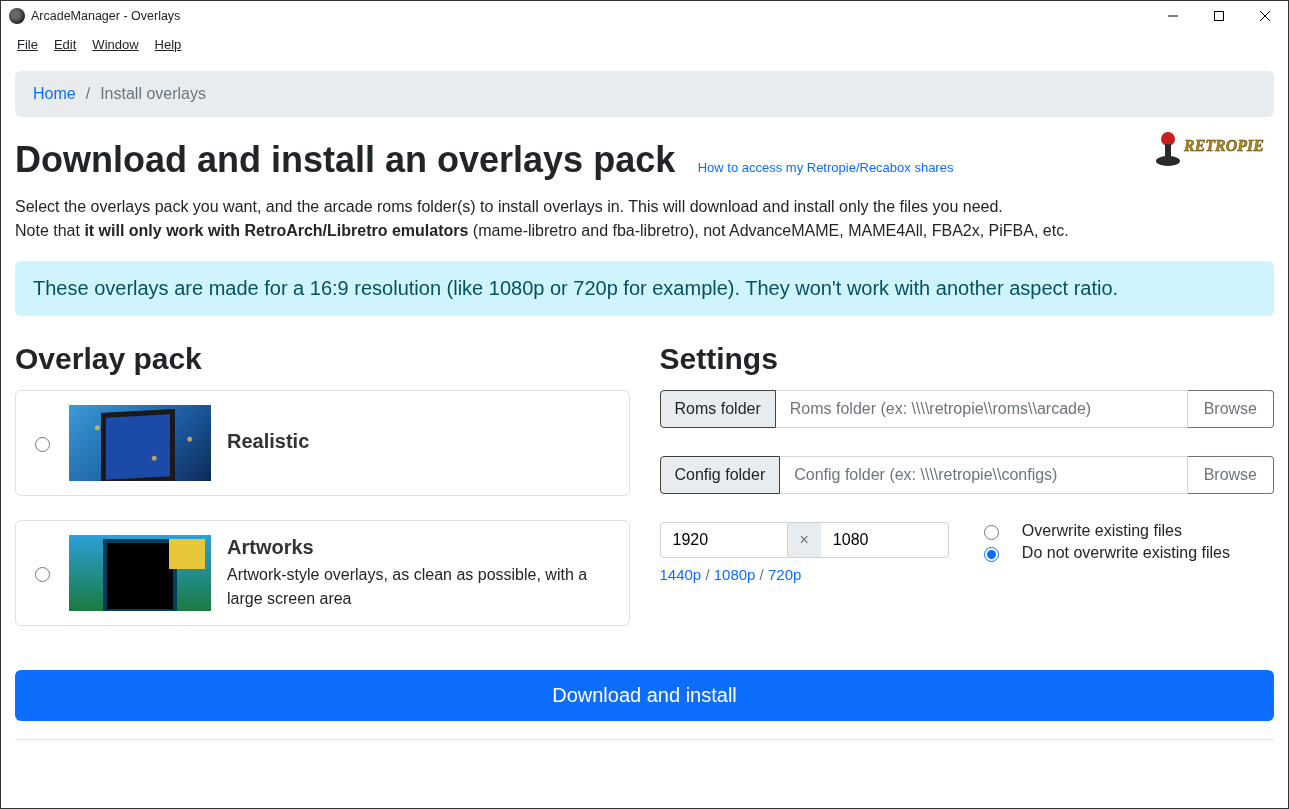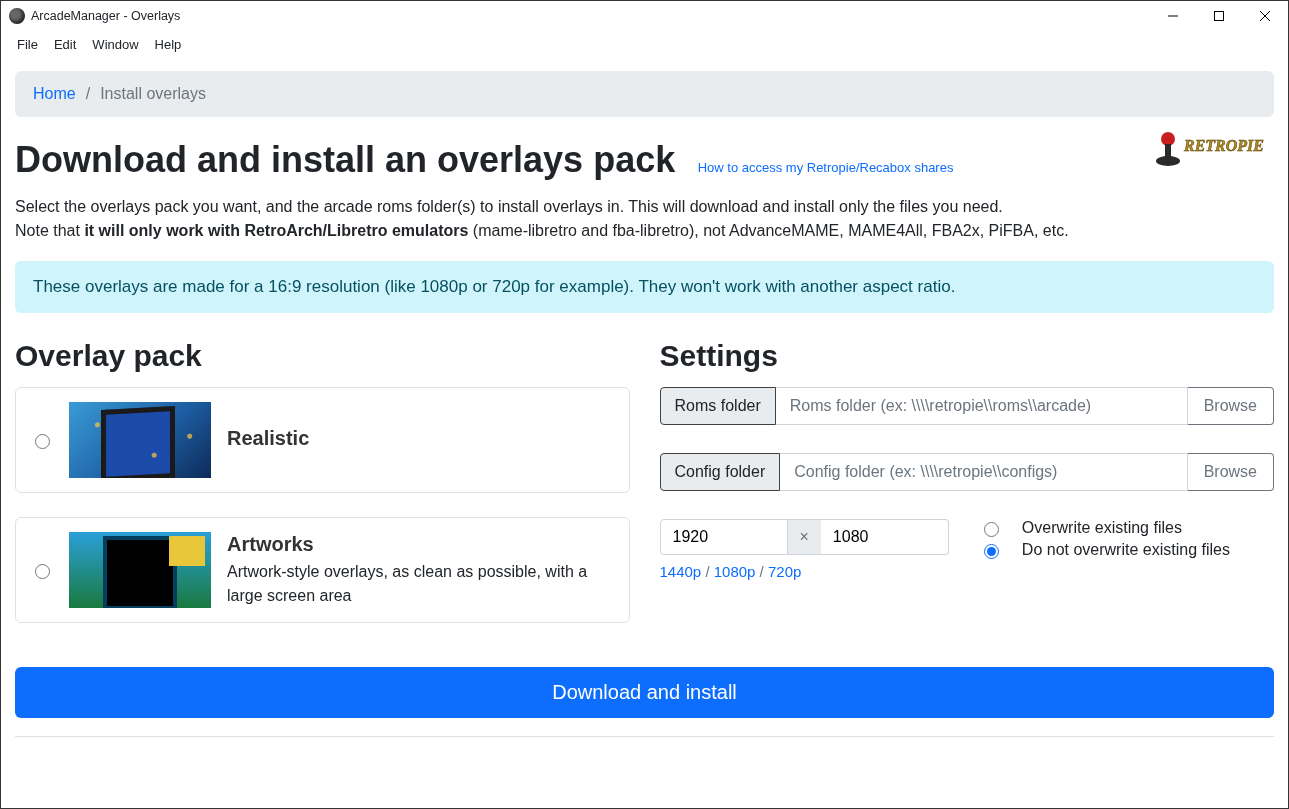--- a/index.html
+++ b/index.html
@@ -5,34 +5,34 @@
   * { box-sizing: border-box; }
   body { margin: 0; font-family: "Segoe UI", Arial, sans-serif; background: #fff; color: #212529; }
   .window { width: 1289px; height: 809px; border: 1px solid #333; background: #fff; position: relative; overflow: hidden; }
   .titlebar { height: 30px; display: flex; align-items: center; justify-content: space-between; padding: 0 0 0 8px; }
   .titlebar-left { display: flex; align-items: center; gap: 6px; }
   .app-icon { width: 16px; height: 16px; border-radius: 50%; background: radial-gradient(circle at 40% 40%, #666 30%, #222 70%); }
   .titlebar-title { font-size: 12.5px; }
   .titlebar-buttons { display: flex; }
   .win-btn { width: 46px; height: 30px; display: flex; align-items: center; justify-content: center; }
   .win-btn svg { stroke: #000; stroke-width: 1; fill: none; }
-  .menubar { height: 26px; display: flex; align-items: center; padding: 0 8px; gap: 0; }
+  .menubar { height: 26px; display: flex; align-items: center; padding: 0 8px; gap: 0; text-decoration: underline; }
   .menubar-item { font-size: 13px; padding: 2px 8px; }
   .content { position: absolute; top: 56px; left: 0; right: 0; bottom: 0; padding: 14px; overflow: auto; }
   .breadcrumb { background: #e9ecef; border-radius: 6px; padding: 14px 18px; display: flex; align-items: center; gap: 10px; font-size: 16px; }
   .breadcrumb a { color: #0d6efd; text-decoration: none; }
   .breadcrumb .sep { color: #6c757d; }
   .breadcrumb .current { color: #6c757d; }
   h1.page-title { font-size: 36px; font-weight: 600; margin: 22px 0 8px 0; display: inline-block; }
   .help-link { font-size: 13px; color: #0d6efd; text-decoration: none; margin-left: 18px; }
   .logo-box { float: right; margin-top: 12px; }
   .logo-svg { width: 120px; height: 40px; }
   .intro { font-size: 16px; color: #212529; margin: 6px 0 18px 0; line-height: 1.5; }
   .intro strong { font-weight: 700; }
-  .alert-info { background: #cff4fc; color: #055160; border-radius: 6px; padding: 16px 18px; font-size: 17px; margin-bottom: 22px; }
+  .alert-info { background: #cff4fc; color: #055160; border-radius: 6px; padding: 16px 18px; font-size: 20px; margin-bottom: 22px; }
   .two-col { display: flex; gap: 30px; }
   .col { flex: 1; min-width: 0; }
   h2.section { font-size: 30px; font-weight: 600; margin: 4px 0 14px 0; }
   .pack-card { border: 1px solid #dee2e6; border-radius: 6px; padding: 14px; display: flex; align-items: center; gap: 16px; margin-bottom: 24px; }
   .pack-radio { }
   .thumb { width: 142px; height: 76px; background: #2a6fb8; position: relative; overflow: hidden; flex-shrink: 0; }
   .thumb.realistic { background: linear-gradient(135deg,#3a9bd6 0%, #1b5a9e 60%, #0e2a58 100%); }
   .thumb.realistic::before { content:""; position:absolute; left:32px; top:6px; width:64px; height:62px; border:5px solid #1a1a1a; background:#1c4aa8; transform: skewY(-3deg); }
   .thumb.realistic::after { content:""; position:absolute; left:0; top:0; right:0; bottom:0; background: radial-gradient(circle at 20% 30%, rgba(255,200,60,.7) 0 2px, transparent 3px),radial-gradient(circle at 60% 70%, rgba(255,200,60,.7) 0 2px, transparent 3px),radial-gradient(circle at 85% 45%, rgba(255,200,60,.7) 0 2px, transparent 3px); }
   .thumb.artworks { background: linear-gradient(0deg,#1a7a3f 0%, #2aa0d8 100%); }

